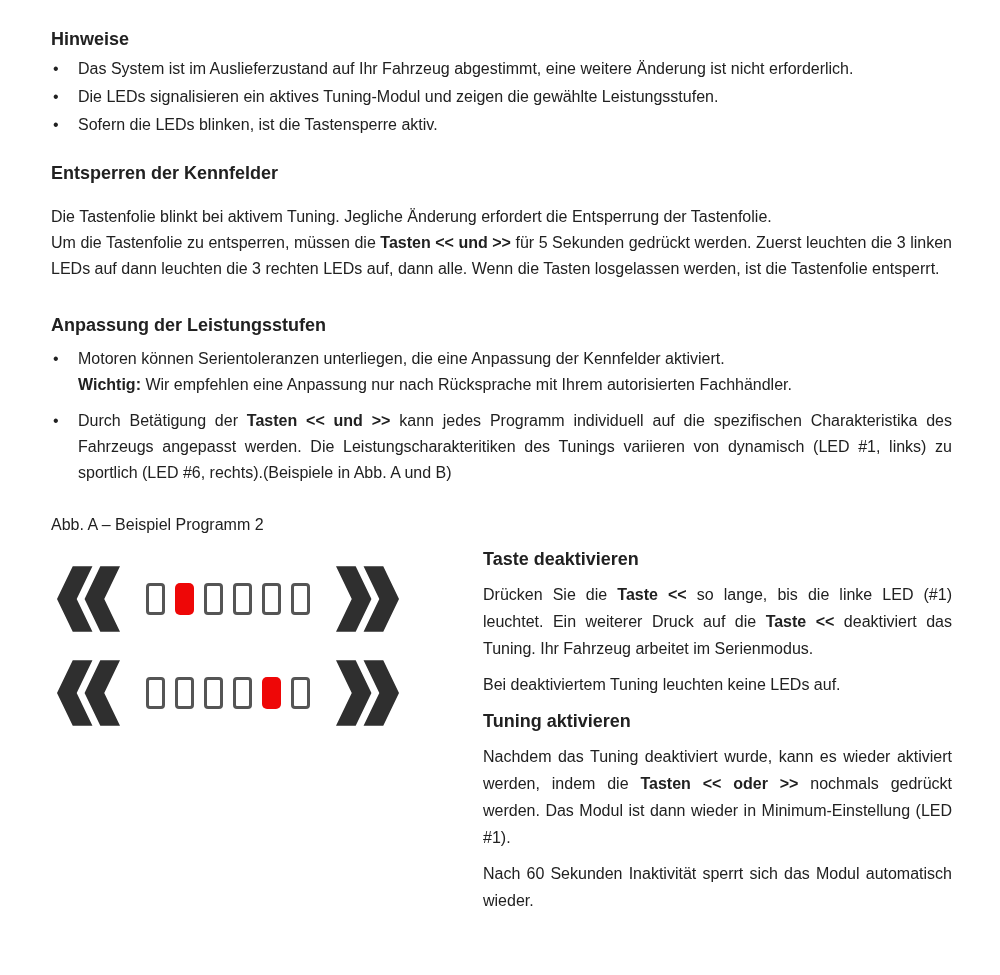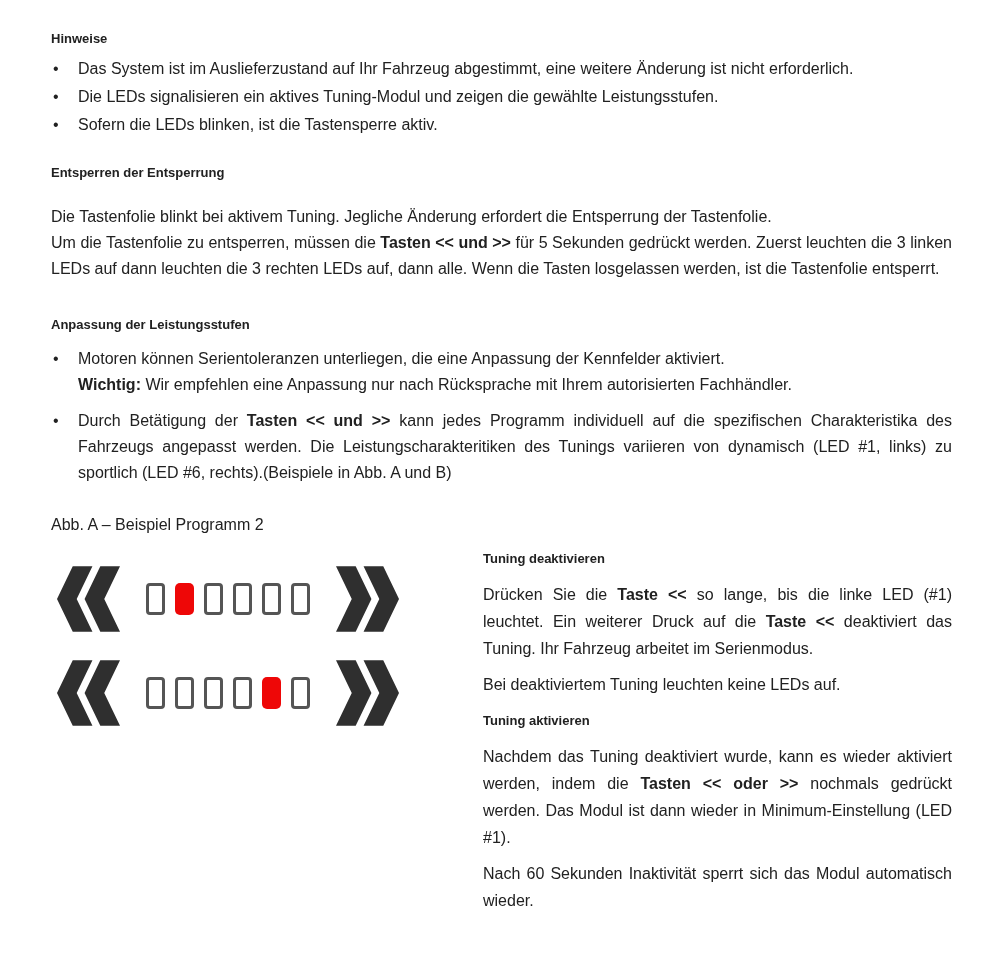--- a/index.html
+++ b/index.html
@@ -9,21 +9,21 @@
     --led-active:#ee0707;
     --bg:#ffffff;
   }
   html,body{margin:0;padding:0;background:var(--bg);}
   .page{
     width:1000px;height:975px;box-sizing:border-box;
     padding:26px 48px 0 51px;background:var(--bg);color:var(--text);
     font-family:"Liberation Sans",sans-serif;font-size:16px;line-height:26px;
     overflow:hidden;
   }
-  .h{font-size:13px;line-height:26px;font-weight:700;margin:0;}
+  .h{font-size:18px;line-height:26px;font-weight:700;margin:0;}
   .b{font-weight:700;}
   .list{margin:0;}
   .li{display:flex;margin-bottom:2px;}
   .bullet{flex:0 0 27px;padding-left:2px;box-sizing:border-box;}
   .li-text{flex:1;text-align:justify;}
   .sec-hinweise .h{margin-bottom:4px;}
   .sec-entsperren{margin-top:22px;}
   .sec-entsperren .h{margin-bottom:18px;}
   .para{margin:0;text-align:justify;}
   .sec-anpassung{margin-top:30px;}
@@ -61,21 +61,21 @@
         <span class="li-text"><span>Die LEDs signalisieren ein aktives Tuning-Modul und zeigen die gewählte Leistungsstufen.</span></span>
       </div>
       <div class="li">
         <span class="bullet">•</span>
         <span class="li-text"><span>Sofern die LEDs blinken, ist die Tastensperre aktiv.</span></span>
       </div>
     </div>
   </section>
 
   <section class="sec sec-entsperren">
-    <h3 class="h">Entsperren der Entsperrung</h3>
+    <h3 class="h">Entsperren der Kennfelder</h3>
     <p class="para"><span>Die Tastenfolie blinkt bei aktivem Tuning. Jegliche Änderung erfordert die Entsperrung der Tastenfolie.</span><br><span>Um die Tastenfolie zu entsperren, müssen die </span><span class="b">Tasten &lt;&lt; und &gt;&gt;</span><span> für 5 Sekunden gedrückt werden. Zuerst leuchten die 3 linken LEDs auf dann leuchten die 3 rechten LEDs auf, dann alle. Wenn die Tasten losgelassen werden, ist die Tastenfolie entsperrt.</span></p>
   </section>
 
   <section class="sec sec-anpassung">
     <h3 class="h">Anpassung der Leistungsstufen</h3>
     <div class="list">
       <div class="li">
         <span class="bullet">•</span>
         <span class="li-text"><span>Motoren können Serientoleranzen unterliegen, die eine Anpassung der Kennfelder aktiviert.</span><br><span class="b">Wichtig:</span><span> Wir empfehlen eine Anpassung nur nach Rücksprache mit Ihrem autorisierten Fachhändler.</span></span>
       </div>
@@ -129,21 +129,21 @@
           <svg class="chev right" viewBox="0 0 96 100" aria-hidden="true">
             <polygon points="24,0 0,50 24,100 54,100 30,50 54,0"></polygon>
             <polygon points="66,0 42,50 66,100 96,100 72,50 96,0"></polygon>
           </svg>
         </div>
       </div>
 
     </div>
 
     <div class="col-right">
-      <h3 class="h h-deakt">Tuning deaktivieren</h3>
+      <h3 class="h h-deakt">Taste deaktivieren</h3>
       <p><span>Drücken Sie die </span><span class="b">Taste &lt;&lt;</span><span> so lange, bis die linke LED (#1) leuchtet. Ein weiterer Druck auf die </span><span class="b">Taste &lt;&lt;</span><span> deaktiviert das Tuning. Ihr Fahrzeug arbeitet im Serienmodus.</span></p>
       <p><span>Bei deaktiviertem Tuning leuchten keine LEDs auf.</span></p>
       <h3 class="h h-akt">Tuning aktivieren</h3>
       <p><span>Nachdem das Tuning deaktiviert wurde, kann es wieder aktiviert werden, indem die </span><span class="b">Tasten &lt;&lt; oder &gt;&gt;</span><span> nochmals gedrückt werden. Das Modul ist dann wieder in Minimum-Einstellung (LED #1).</span></p>
       <p><span>Nach 60 Sekunden Inaktivität sperrt sich das Modul automatisch wieder.</span></p>
     </div>
 
   </div>
 
 </div>

